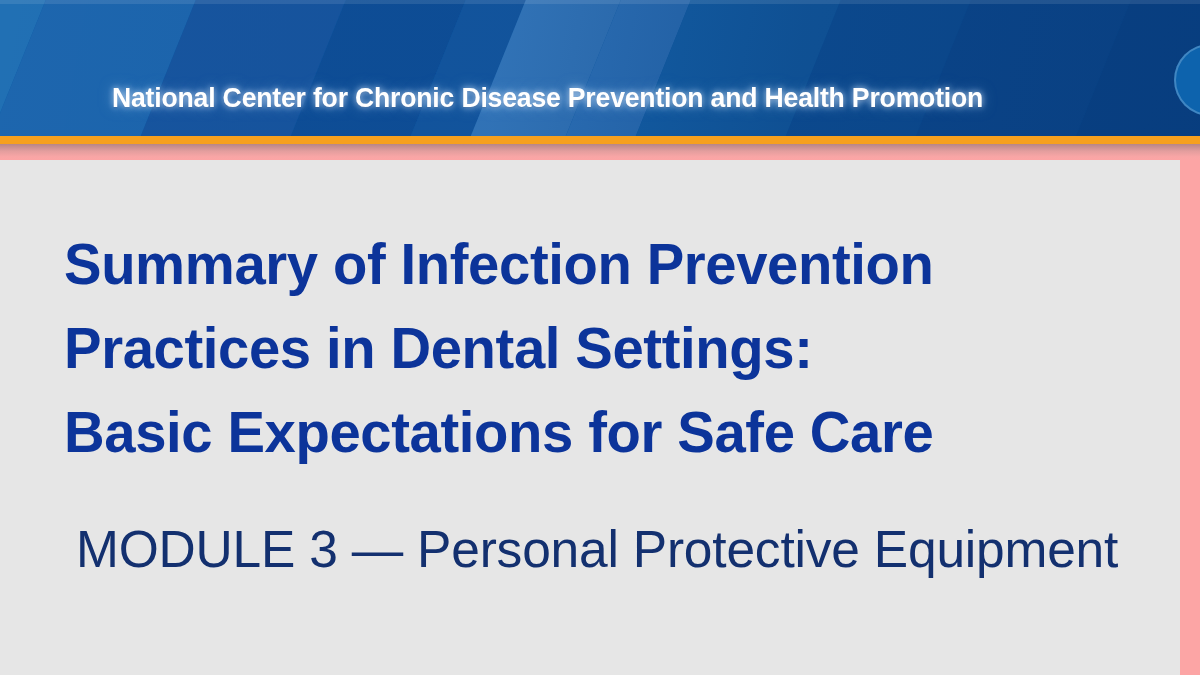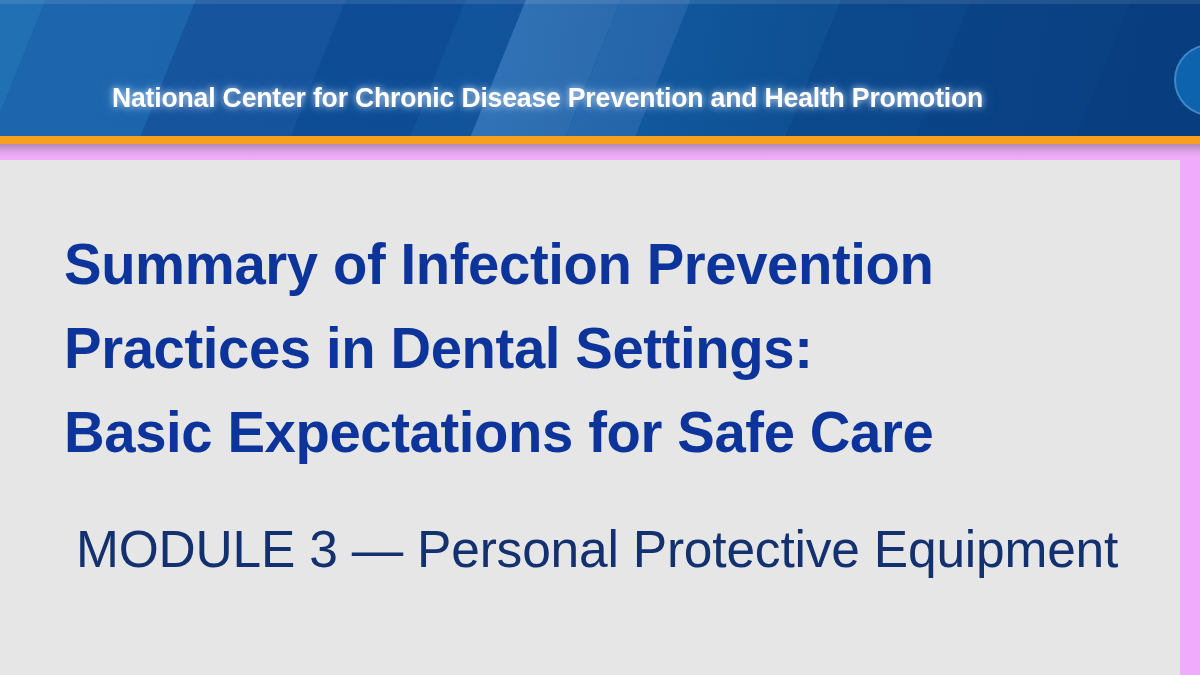--- a/index.html
+++ b/index.html
@@ -13,21 +13,21 @@
     overflow: hidden;
     background: #e6e6e6;
     font-family: "Liberation Sans", sans-serif;
     -webkit-font-smoothing: antialiased;
   }
 
   .slide {
     position: relative;
     width: 1200px;
     height: 675px;
-    background: #f0abfc;
+    background: #fca5a5;
     overflow: hidden;
   }
 
   
   .header-band {
     position: absolute;
     left: 0;
     top: 0;
     width: 1200px;
     height: 136px;

